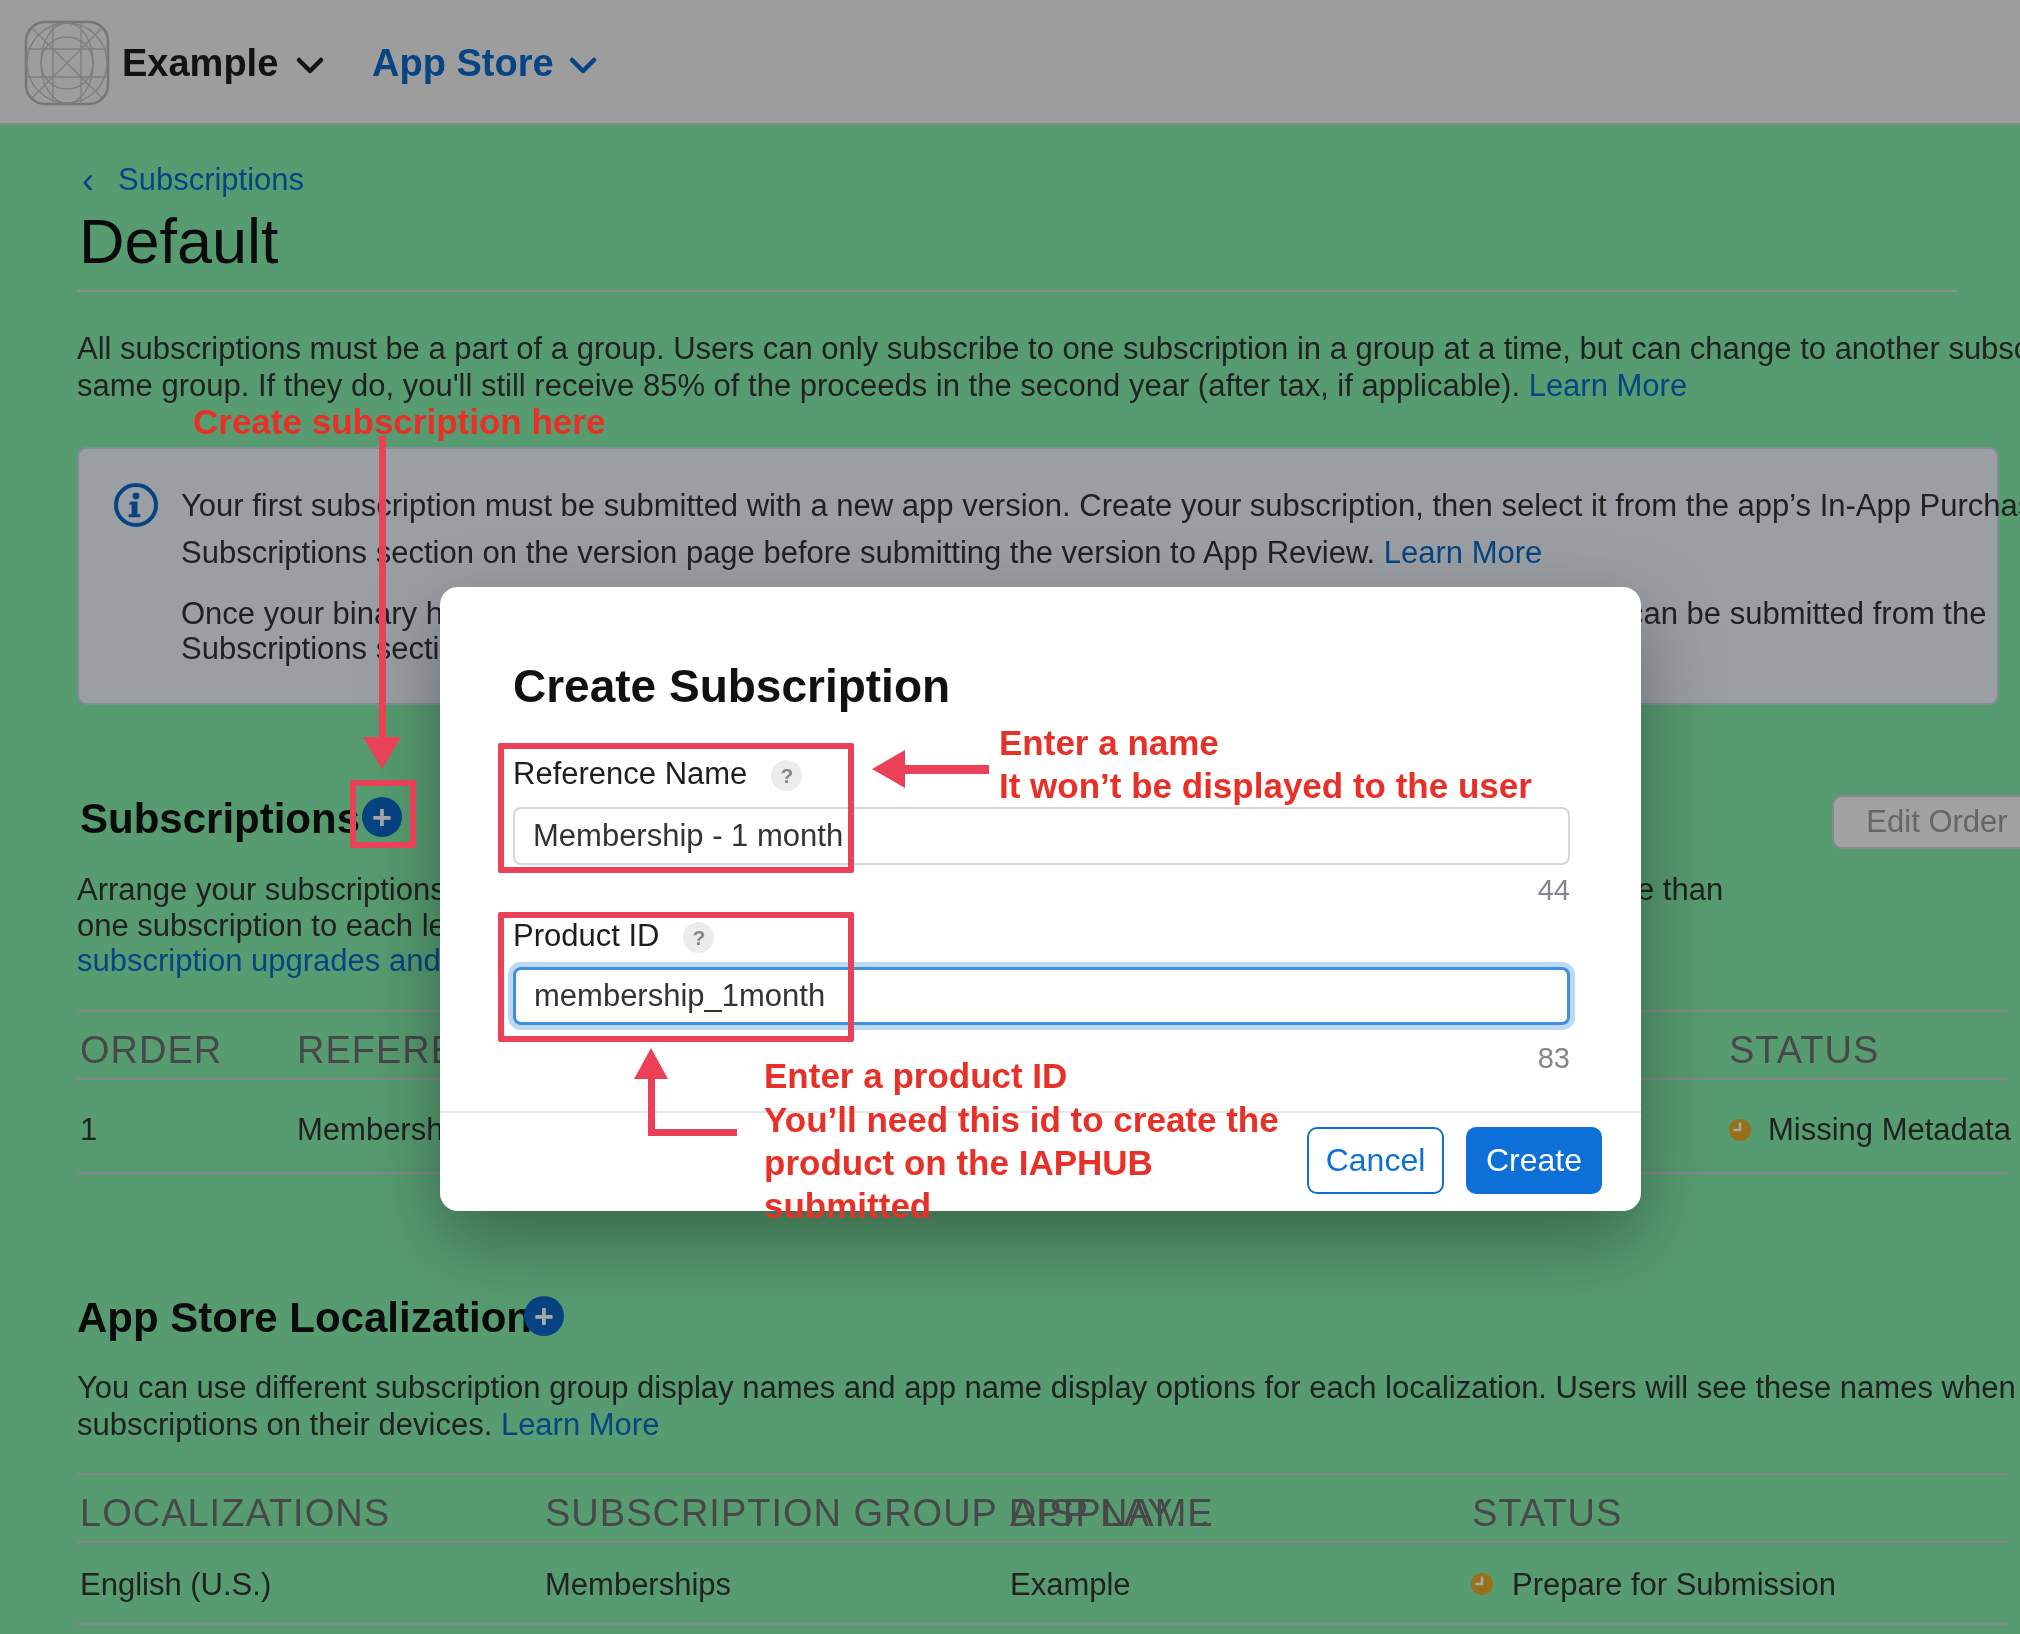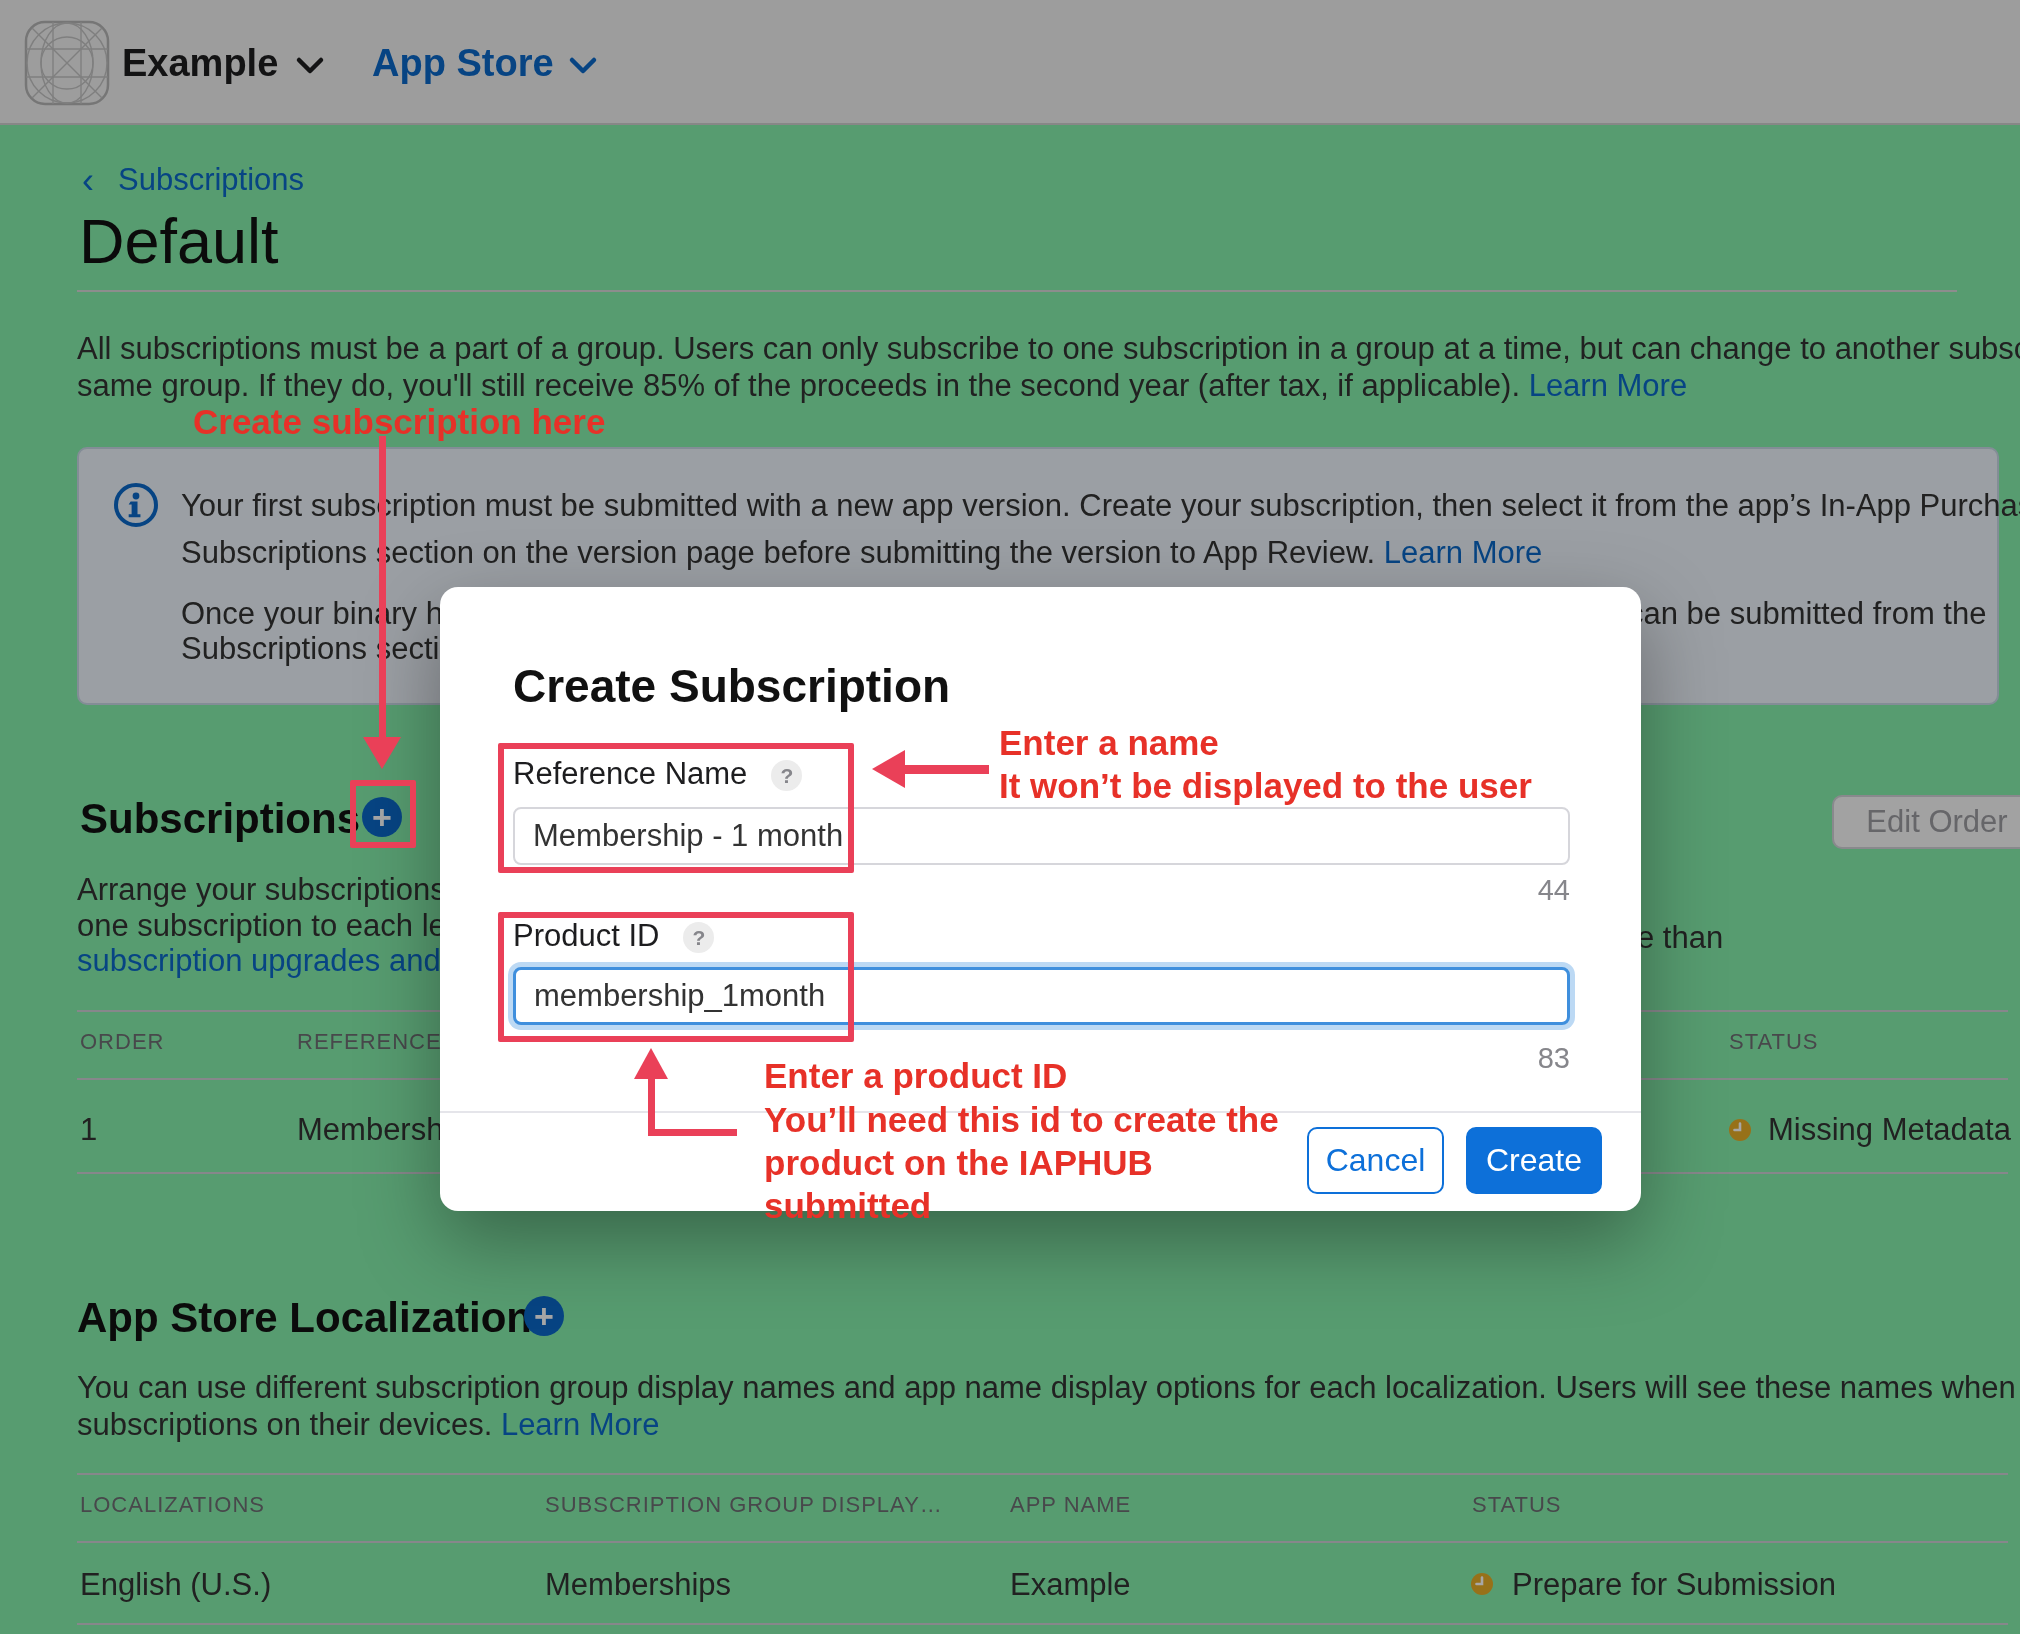--- a/index.html
+++ b/index.html
@@ -14,21 +14,21 @@
   .navtitle{font-size:38px;font-weight:bold;color:#0b69c9;}
   .crumb{font-size:31px;color:#0b69c9;}
   .pagetitle{font-size:63px;font-weight:normal;color:#111;}
   .rule{position:absolute;height:2px;background:#d8d8d8;}
   .body-line{font-size:31px;color:#333;}
   .link{color:#0b69c9;}
   .infobox{position:absolute;left:77px;top:447px;width:1922px;height:258px;background:#edf3fa;border:2px solid #c8d7e6;border-radius:10px;box-sizing:border-box;}
   .h2{font-size:42px;font-weight:bold;color:#111;}
   .pluscircle{position:absolute;width:40px;height:40px;border-radius:50%;background:#0b69c9;color:#fff;display:flex;align-items:center;justify-content:center;font-size:34px;font-weight:bold;line-height:1;}
   .btn-disabled{position:absolute;box-sizing:border-box;border:2px solid #d2d2d7;background:#f7f7f7;color:#9c9ca1;border-radius:10px;font-size:31px;display:flex;align-items:center;justify-content:center;}
-  .th{font-size:22px;color:#6e6e73;letter-spacing:1px;}
+  .th{font-size:38px;color:#6e6e73;letter-spacing:1px;}
   .td{font-size:31px;color:#333;}
   .status-ico{position:absolute;width:24px;height:24px;}
   
   #dim{position:absolute;inset:0;background:rgba(0,0,0,0.345);z-index:50;}
   
   #modal{position:absolute;left:440px;top:587px;width:1201px;height:624px;background:#fff;border-radius:18px;z-index:100;box-shadow:0 30px 80px rgba(0,0,0,0.35);}
   .modal-title{position:absolute;left:73px;top:72px;font-size:46px;font-weight:bold;color:#111;}
   .fieldlabel{font-size:31px;color:#1d1d1f;}
   .qbadge{display:inline-flex;width:31px;height:31px;border-radius:50%;background:#ececec;color:#86868b;font-size:21px;font-weight:bold;align-items:center;justify-content:center;vertical-align:middle;margin-left:24px;}
   .tinput{position:absolute;left:73px;width:1057px;height:58px;box-sizing:border-box;border:2px solid #d6d6db;border-radius:8px;font-size:31px;color:#333;padding:0 18px;font-family:"Liberation Sans",sans-serif;background:#fff;}
@@ -95,21 +95,21 @@
 
     <div class="abs h2" style="left:80px;top:795px;">Subscriptions</div>
     <div class="pluscircle" style="left:362px;top:797px;">
         <span>+</span>
       </div>
     <div class="btn-disabled" style="left:1832px;top:795px;width:210px;height:54px;">
         <span>Edit Order</span>
       </div>
 
     <div class="abs body-line" style="left:77px;top:872px;">Arrange your subscriptions in</div>
-    <div class="abs body-line" style="left:1637px;top:872px;margin-top:48px;">e than</div>
+    <div class="abs body-line" style="left:1637px;top:872px;">e than</div>
     <div class="abs body-line" style="left:77px;top:908px;">one subscription to each level</div>
     <div class="abs body-line link" style="left:77px;top:943px;">subscription upgrades and dow</div>
 
     <div class="rule" style="left:77px;top:1010px;width:1931px;background:#cfcfd4;"></div>
     <div class="abs th" style="left:80px;top:1029px;">ORDER</div>
     <div class="abs th" style="left:297px;top:1029px;">REFERENCE</div>
     <div class="abs th" style="left:1729px;top:1029px;">STATUS</div>
     <div class="rule" style="left:77px;top:1078px;width:1931px;background:#cfcfd4;"></div>
     <div class="abs td" style="left:80px;top:1112px;">1</div>
     <div class="abs td link" style="left:297px;top:1112px;">Membership - 1 month</div>

